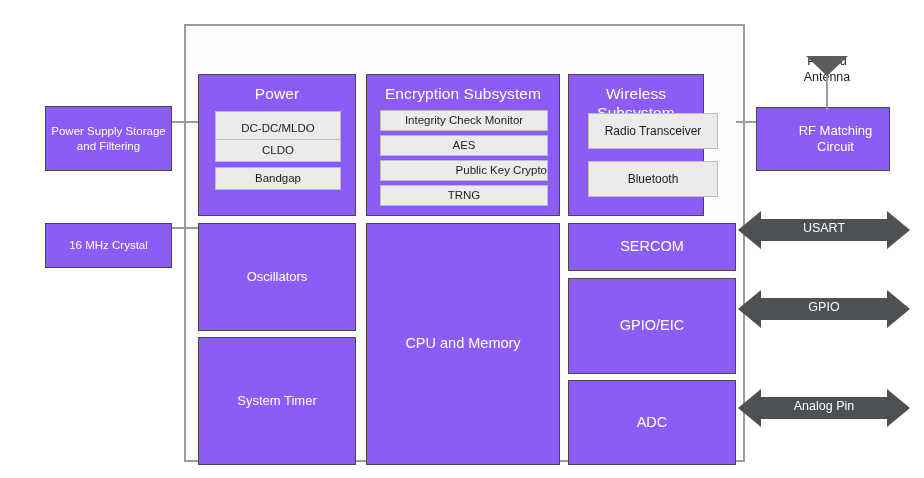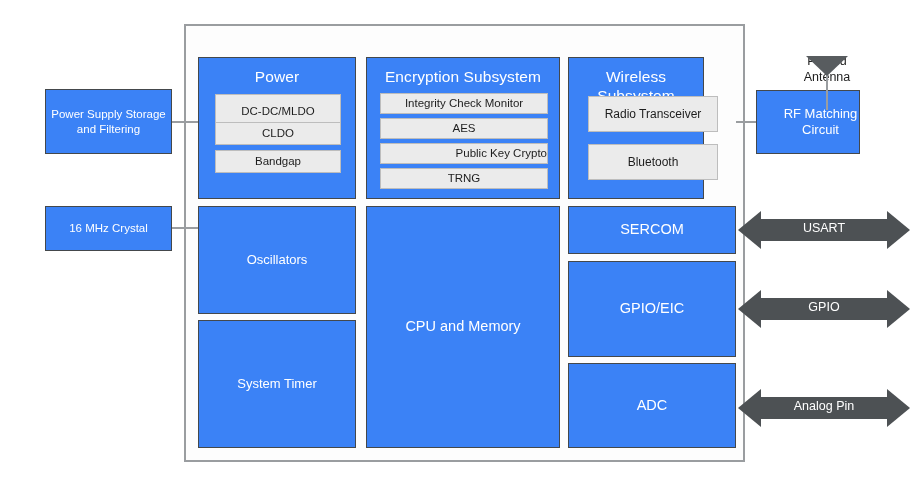--- a/index.html
+++ b/index.html
@@ -25,23 +25,24 @@
     position: absolute;
     box-sizing: border-box;
     display: flex;
     align-items: center;
     justify-content: center;
     text-align: center;
     line-height: 1.22;
   }
   
   .dark {
-    background: #3b82f6;
+    background: #8b5cf6;
     color: #ffffff;
     border: 1px solid #44484b;
+    margin-top: 17px;
   }
   
   .light {
     background: #ebebeb;
     color: #1d1d1d;
     border: 1px solid #bdbdbd;
     font-size: 11.5px;
   }
   
   .grp-title {
@@ -158,21 +159,21 @@
   <div class="wire wire-h" style="left:736px; top:121px; width:20px;"></div>
 
   <div class="blk dark lbl-sm" style="left:45px; top:89px; width:127px; height:65px;">
     <span>Power Supply Storage and Filtering</span>
   </div>
 
   <div class="blk dark lbl-sm" style="left:45px; top:206px; width:127px; height:45px;">
     <span>16 MHz Crystal</span>
   </div>
 
-  <div class="blk dark lbl-md" style="left:756px; top:90px; width:104px; height:64px;padding-left:25px;">
+  <div class="blk dark lbl-md" style="left:756px; top:90px; width:134px; height:64px;padding-left:25px;">
     <span>RF Matching Circuit</span>
   </div>
 
   <div class="antenna-caption" style="left:778px; top:6px; width:98px;">Printed</div>
   <div class="antenna-caption" style="left:778px; top:22px; width:98px;">Antenna</div>
   <div id="antenna-symbol">
     <div id="antenna-stem"></div>
     <div id="antenna-tri"></div>
   </div>
 

